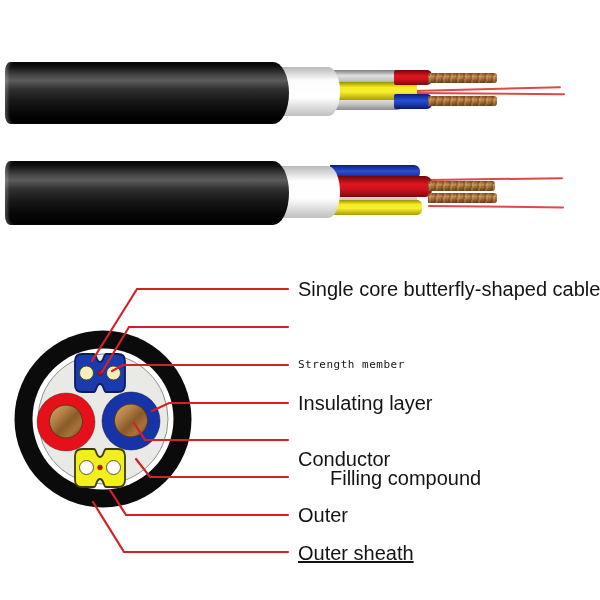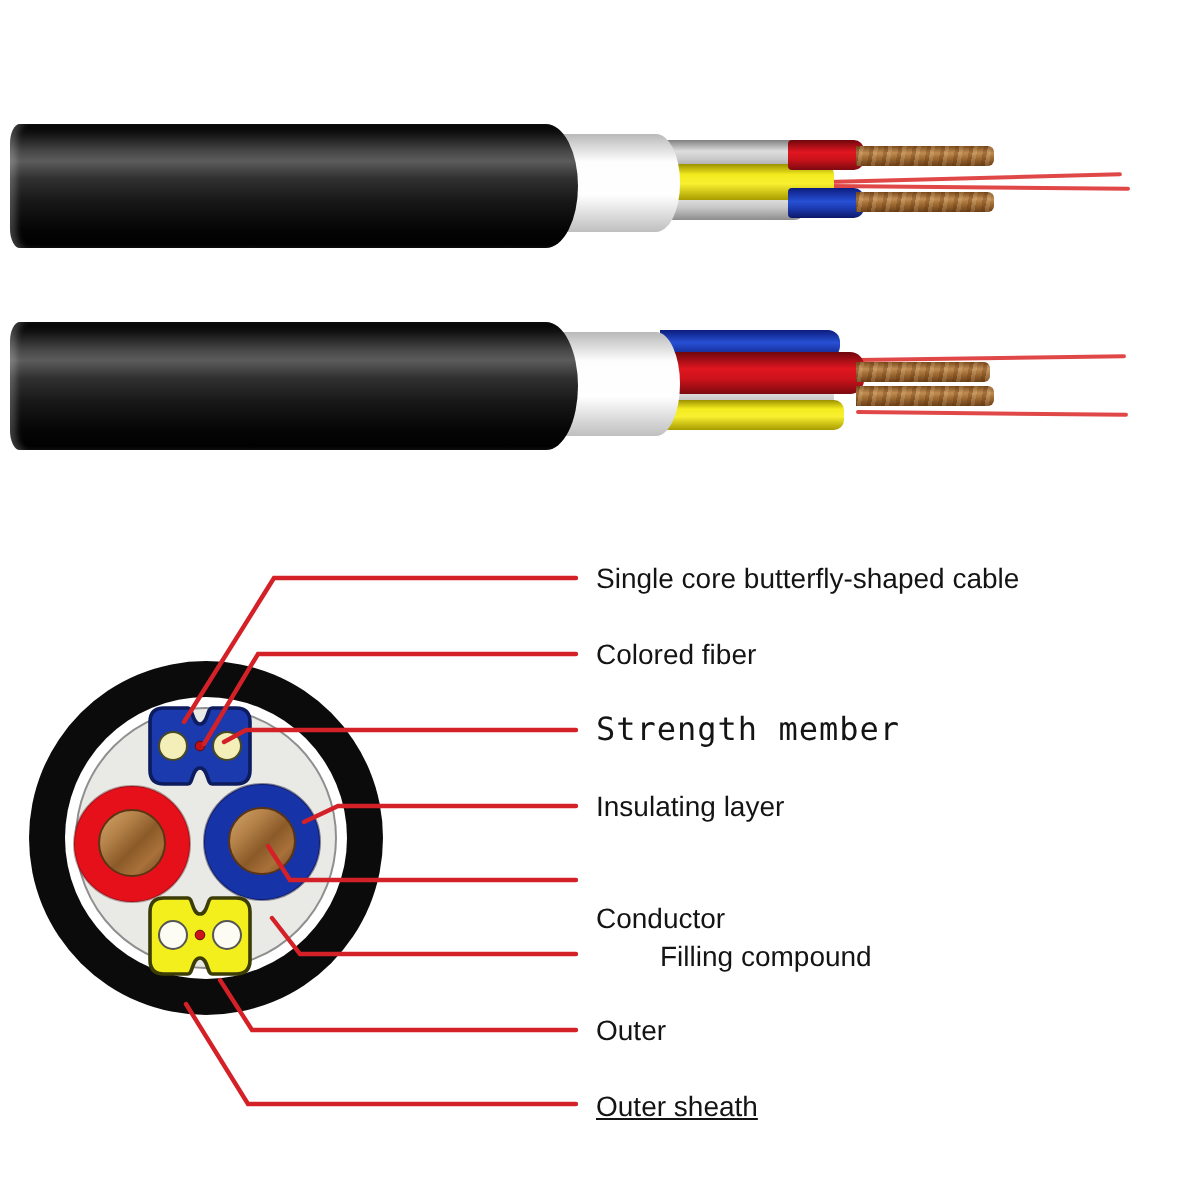--- a/index.html
+++ b/index.html
@@ -31,23 +31,23 @@
     background:
       repeating-linear-gradient(100deg, rgba(90,45,10,.28) 0 2px, rgba(255,230,190,.16) 2px 4px, transparent 4px 7px),
       linear-gradient(180deg,#7c4c1e,#c08c52 35%,#a06c34 60%,#6b3f18);
     border-radius:0 3px 3px 0;
   }
   .fiber{height:1.7px;background:var(--fiber-red,#e04848);transform-origin:left center;border-radius:1px;}
 
   
   .label{
     position:absolute;left:298px;height:22px;line-height:22px;
-    font-size:14px;color:var(--label-text,#111);white-space:nowrap;
+    font-size:20px;color:var(--label-text,#111);white-space:nowrap;
   }
-  .label.mono{font-family:"DejaVu Sans Mono",monospace;font-size:16px;letter-spacing:.5px;}
+  .label.mono{font-family:"DejaVu Sans Mono",monospace;font-size:11px;letter-spacing:.5px;}
 
   svg.overlay{position:absolute;left:0;top:0;pointer-events:none;}
 </style>
 </head>
 <body>
 
 <div class="stage">
 
   <div>
     <div class="abs fiber" style="left:413px;top:90px;width:148px;transform:rotate(-1.5deg);"></div>
@@ -124,21 +124,20 @@
       <polyline points="112,371 123,365 288,365"></polyline>
       <polyline points="152,411 169,403 288,403"></polyline>
       <polyline points="134,423 145,440 288,440"></polyline>
       <polyline points="136,459 150,477 288,477"></polyline>
       <polyline points="110,490 126,515 288,515"></polyline>
       <polyline points="93,502 124,552 288,552"></polyline>
     </g>
   </svg>
 
   <div class="label" style="top:278px;">Single core butterfly-shaped cable</div>
-  <div class="label" style="top:316px;">Colored fiber</div>
   <div class="label mono" style="top:354px;">Strength member</div>
   <div class="label" style="top:392px;">Insulating layer</div>
   <div class="label" style="top:448px;">Conductor</div>
   <div class="label" style="top:467px;margin-left:32px;">Filling compound</div>
   <div class="label" style="top:504px;">Outer</div>
   <div class="label" style="top:542px;text-decoration:underline;">Outer sheath</div>
 
 </div>
 
 </body></html>

